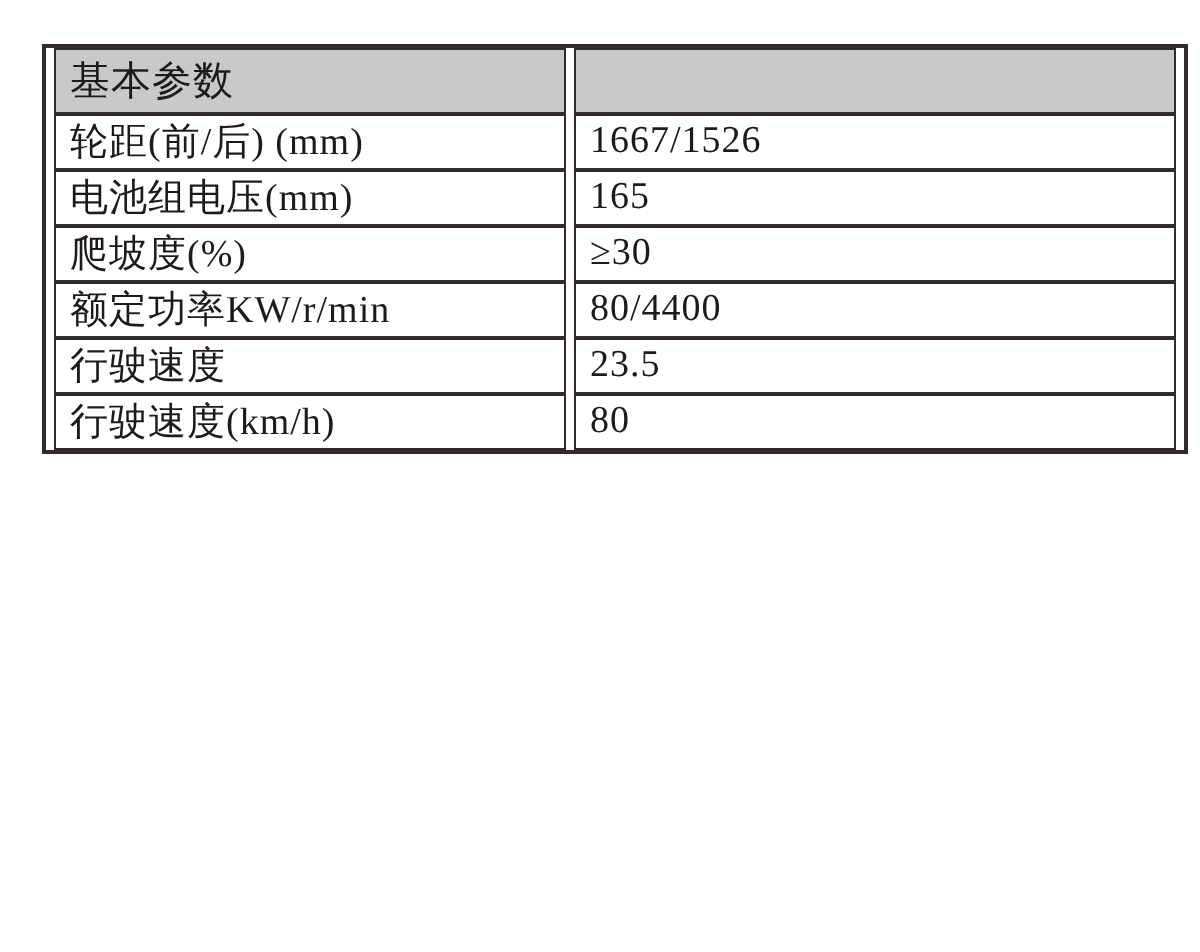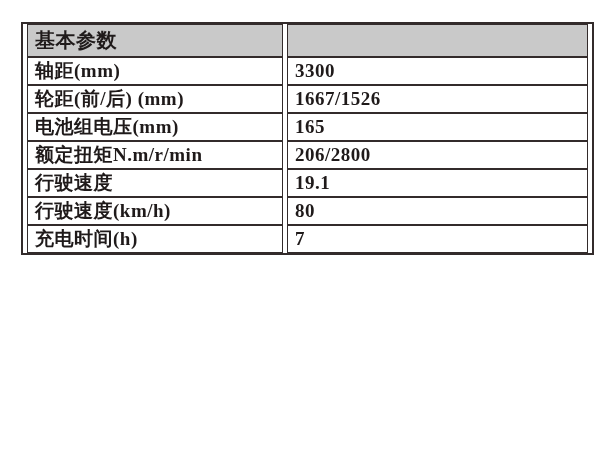--- a/index.html
+++ b/index.html
@@ -27,21 +27,21 @@
     border-collapse: separate;
     border-spacing: 4px 0;
     border: 2px solid var(--border-color, #332b2b);
     background: #ffffff;
     table-layout: fixed;
   }
   table.spec-table td {
     border: 1.5px solid var(--border-color, #332b2b);
     padding: 0 0 0 7px;
     font-size: 19px;
-    font-weight: bold;
+    font-weight: normal;
     color: var(--text-color, #1f1a1a);
     letter-spacing: 0.5px;
     white-space: nowrap;
     overflow: hidden;
     vertical-align: middle;
     margin-left: 16px;
   }
   table.spec-table tr.header-row td {
     background: var(--header-bg, #c9c9c9);
     height: 31px;
@@ -58,43 +58,39 @@
 <body>
 
 <div class="page">
   <table class="spec-table">
     <tbody>
       <tr class="header-row">
         <td class="col-label">基本参数</td>
         <td class="col-value"></td>
       </tr>
 
-    <tr class="data-row">
-          <td class="col-label">轴距(mm)</td>
-          <td class="col-value">3300</td>
-        </tr>
         <tr class="data-row">
           <td class="col-label">轮距(前/后) (mm)</td>
           <td class="col-value">1667/1526</td>
         </tr>
         <tr class="data-row">
           <td class="col-label">电池组电压(mm)</td>
           <td class="col-value">165</td>
         </tr>
         <tr class="data-row">
-          <td class="col-label">额定扭矩N.m/r/min</td>
-          <td class="col-value">206/2800</td>
+          <td class="col-label">爬坡度(%)</td>
+          <td class="col-value">≥30</td>
+        </tr>
+        <tr class="data-row">
+          <td class="col-label">额定功率KW/r/min</td>
+          <td class="col-value">80/4400</td>
         </tr>
         <tr class="data-row">
           <td class="col-label">行驶速度</td>
-          <td class="col-value">19.1</td>
+          <td class="col-value">23.5</td>
         </tr>
         <tr class="data-row">
           <td class="col-label">行驶速度(km/h)</td>
           <td class="col-value">80</td>
-        </tr>
-        <tr class="data-row">
-          <td class="col-label">充电时间(h)</td>
-          <td class="col-value">7</td>
         </tr>
       </tbody>
   </table>
 </div>
 
 </body></html>

